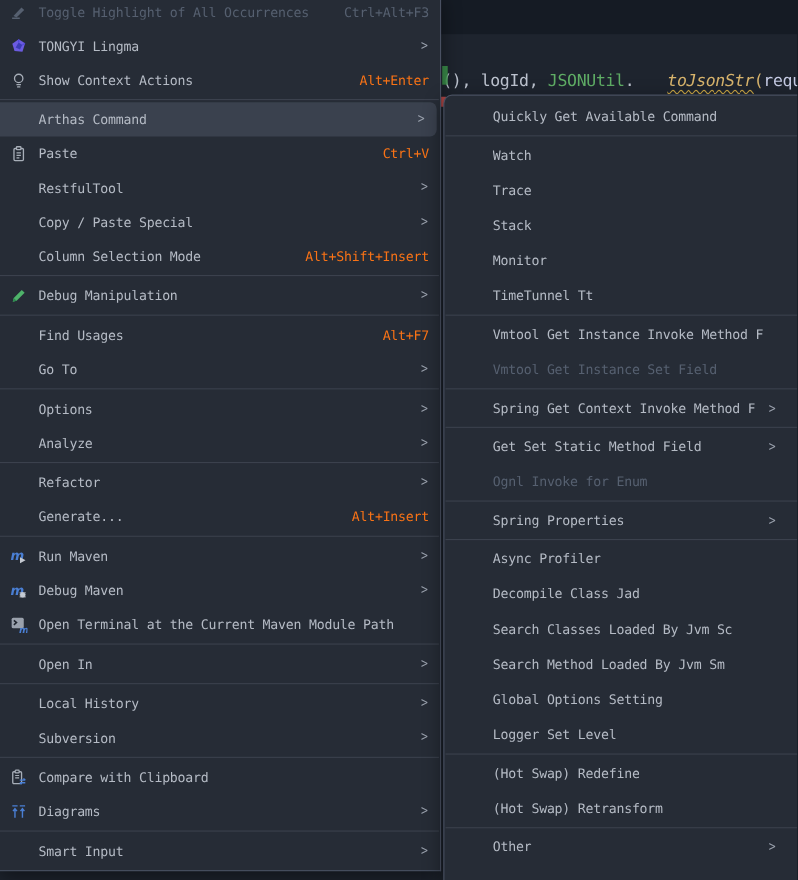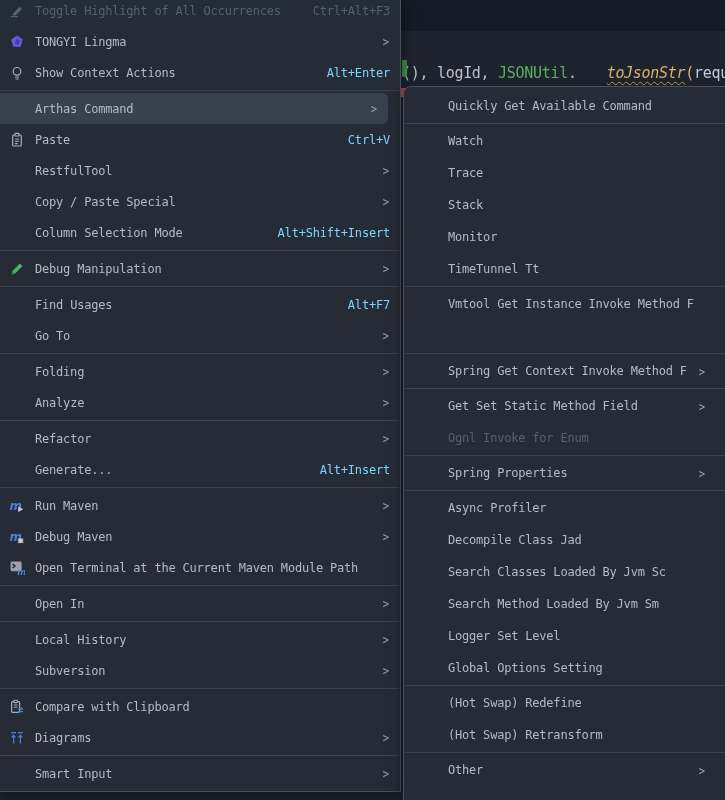--- a/index.html
+++ b/index.html
@@ -38,28 +38,28 @@
     border-radius:8px 0 0 0;
     padding:3px 0 0 0;
   }
   .menu-row{
     display:flex;align-items:center;
     height:31px;padding:0 10px 0 8px;
     font-size:12px;letter-spacing:-0.2px;color:#b5bbc5;
     cursor:default;
   }
   .sub-menu .menu-row{height:32px;padding:0 20px 0 16px;}
-  .menu-row.selected{background:#3a414e;border-radius:0 6px 6px 0;margin-right:12px;}
+  .menu-row.selected{background:#3a414e;border-radius:0 6px 6px 0;margin-right:3px;}
   .menu-row.disabled{color:#566070;}
   .menu-row.disabled .shortcut{color:#566070;}
   .icon-slot{width:20px;height:16px;flex:0 0 20px;margin-right:8px;display:flex;align-items:center;justify-content:center;}
   .label{white-space:nowrap;overflow:hidden;}
   .label u{text-decoration:none;border-bottom:1px solid currentColor;padding-bottom:0px;}
   .right-slot{margin-left:auto;display:flex;gap:6px;padding-left:12px;}
-  .shortcut{color:#7dd3fc;font-size:12px;white-space:nowrap;letter-spacing:-0.2px;}
+  .shortcut{color:#f97316;font-size:12px;white-space:nowrap;letter-spacing:-0.2px;}
   .chev{color:#9aa1ad;font-size:13px;line-height:1;transform:scaleX(.8);}
   .divider{height:1px;background:#3b414d;margin:2px 1px;}
   .sub-menu .divider{margin:1px 1px;}
 </style>
 </head>
 <body>
 
 <div class="screen">
   <div class="editor-topstrip"></div>
   <div class="code-line" id="code-line"><span class="seg" style="color: rgb(189, 195, 207);">(), </span><span class="seg" style="color: rgb(189, 195, 207);">logId</span><span class="seg" style="color: rgb(189, 195, 207);">, </span><span class="seg" style="color: rgb(95, 173, 101);">JSONUtil</span><span class="seg" style="color: rgb(189, 195, 207);">.</span><span class="seg italic wavy" style="color: rgb(216, 180, 108);">toJsonStr</span><span class="seg" style="color: rgb(216, 180, 108);">(</span><span class="seg" style="color: rgb(198, 203, 228);">reque</span></div>
@@ -170,21 +170,21 @@
       <div class="menu-row">
         <span class="icon-slot"></span>
         <span class="label">Go To</span>
         <span class="right-slot">
           <span class="chev">&gt;</span>
         </span>
       </div>
       <div class="divider"></div>
       <div class="menu-row">
         <span class="icon-slot"></span>
-        <span class="label">Folding</span>
+        <span class="label">Options</span>
         <span class="right-slot">
           <span class="chev">&gt;</span>
         </span>
       </div>
       <div class="menu-row">
         <span class="icon-slot"></span>
         <span class="label">Analy<u>z</u>e</span>
         <span class="right-slot">
           <span class="chev">&gt;</span>
         </span>
@@ -332,20 +332,21 @@
         <span class="right-slot"></span>
       </div>
       <div class="divider"></div>
       <div class="menu-row">
         <span class="icon-slot"></span>
         <span class="label">Vmtool Get Instance Invoke Method Field</span>
         <span class="right-slot"></span>
       </div>
       <div class="menu-row disabled">
         <span class="icon-slot"></span>
+        <span class="label">Vmtool Get Instance Set Field</span>
         <span class="right-slot"></span>
       </div>
       <div class="divider"></div>
       <div class="menu-row">
         <span class="icon-slot"></span>
         <span class="label">Spring Get Context Invoke Method Filed</span>
         <span class="right-slot">
           <span class="chev">&gt;</span>
         </span>
       </div>
@@ -386,26 +387,26 @@
         <span class="label">Search Classes Loaded By Jvm Sc</span>
         <span class="right-slot"></span>
       </div>
       <div class="menu-row">
         <span class="icon-slot"></span>
         <span class="label">Search Method Loaded By Jvm Sm</span>
         <span class="right-slot"></span>
       </div>
       <div class="menu-row">
         <span class="icon-slot"></span>
+        <span class="label">Global Options Setting</span>
+        <span class="right-slot"></span>
+      </div>
+      <div class="menu-row">
+        <span class="icon-slot"></span>
         <span class="label">Logger Set Level</span>
-        <span class="right-slot"></span>
-      </div>
-      <div class="menu-row">
-        <span class="icon-slot"></span>
-        <span class="label">Global Options Setting</span>
         <span class="right-slot"></span>
       </div>
       <div class="divider"></div>
       <div class="menu-row">
         <span class="icon-slot"></span>
         <span class="label">(Hot Swap) Redefine</span>
         <span class="right-slot"></span>
       </div>
       <div class="menu-row">
         <span class="icon-slot"></span>

